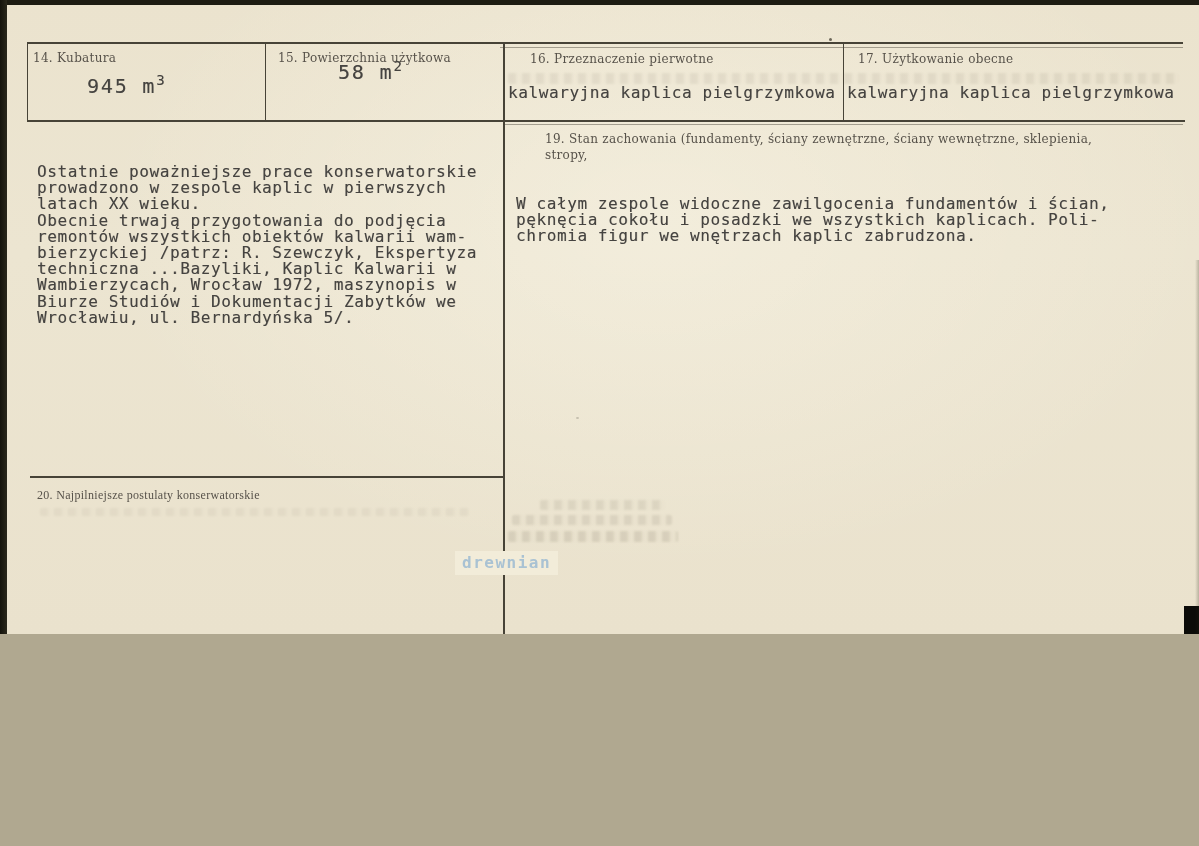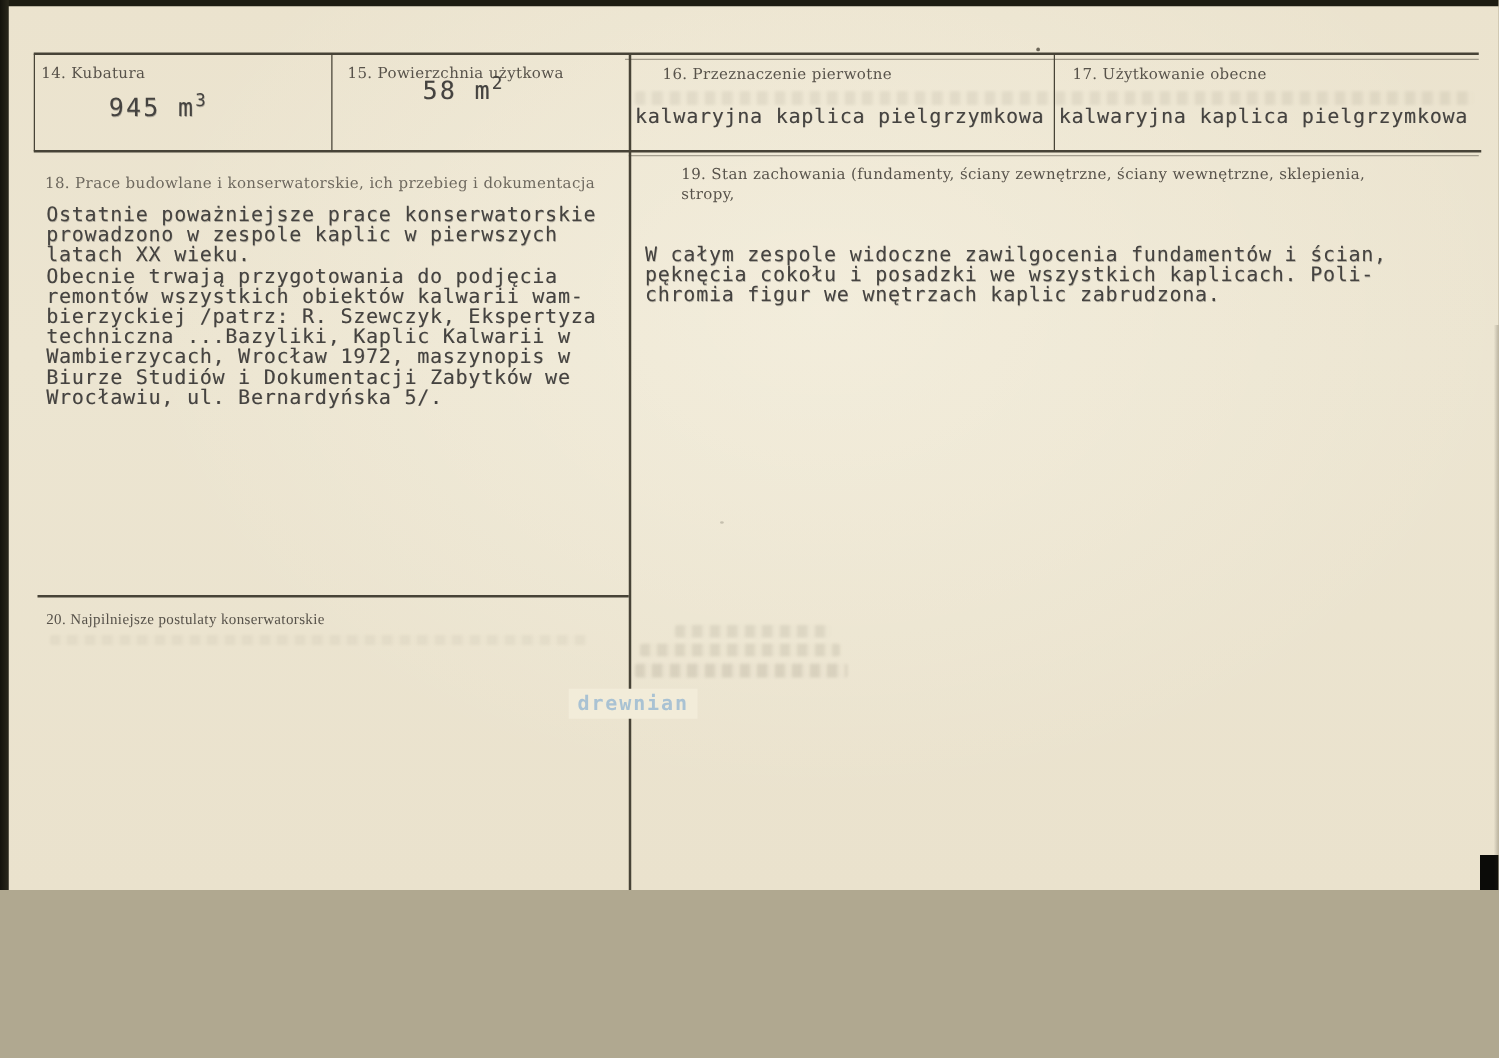--- a/index.html
+++ b/index.html
@@ -1,19 +1,19 @@
 <!DOCTYPE html>
 <html><head>
 <meta charset="utf-8">
 <style>
   html, body { margin: 0; padding: 0; background: #b0a890; }
   .page {
     position: relative;
     width: 1199px;
-    height: 712px;
+    height: 634px;
     overflow: hidden;
     background:
       radial-gradient(ellipse at 55% 35%, rgba(255,252,240,0.35) 0%, rgba(255,252,240,0) 60%),
       linear-gradient(180deg, #ebe3ce 0%, #ece5d1 40%, #eae2cd 100%);
     font-family: "DejaVu Sans", sans-serif;
   }
 
   
   .edge-top    { position:absolute; left:0; top:0; width:1199px; height:5px; background:#1d1c12; }
   .edge-left   { position:absolute; left:0; top:0; width:7px; height:846px; background:linear-gradient(90deg,#14130c,#2a281c); }
@@ -137,21 +137,20 @@
 
   <div class="plabel" style="left:278px; top:51px;">15. Powierzchnia użytkowa</div>
   <div class="typed big" style="left:338px; top:64px;"><span>58 m</span><span class="sup">2</span></div>
 
   <div class="plabel" style="left:530px; top:52px;">16. Przeznaczenie pierwotne</div>
   <div class="typed oneline" style="left:508px; top:85px;">kalwaryjna kaplica pielgrzymkowa</div>
 
   <div class="plabel" style="left:858px; top:52px;">17. Użytkowanie obecne</div>
   <div class="typed oneline" style="left:847px; top:85px;">kalwaryjna kaplica pielgrzymkowa</div>
 
-  <div class="plabel" style="left:36px; top:139px; opacity:0.85;">18. Prace budowlane i konserwatorskie, ich przebieg i dokumentacja</div>
   <div class="typed" style="left:37px; top:164px; width:470px;">Ostatnie poważniejsze prace konserwatorskie
 prowadzono w zespole kaplic w pierwszych
 latach XX wieku.
 Obecnie trwają przygotowania do podjęcia
 remontów wszystkich obiektów kalwarii wam-
 bierzyckiej /patrz: R. Szewczyk, Ekspertyza
 techniczna ...Bazyliki, Kaplic Kalwarii w
 Wambierzycach, Wrocław 1972, maszynopis w
 Biurze Studiów i Dokumentacji Zabytków we
 Wrocławiu, ul. Bernardyńska 5/.</div>

